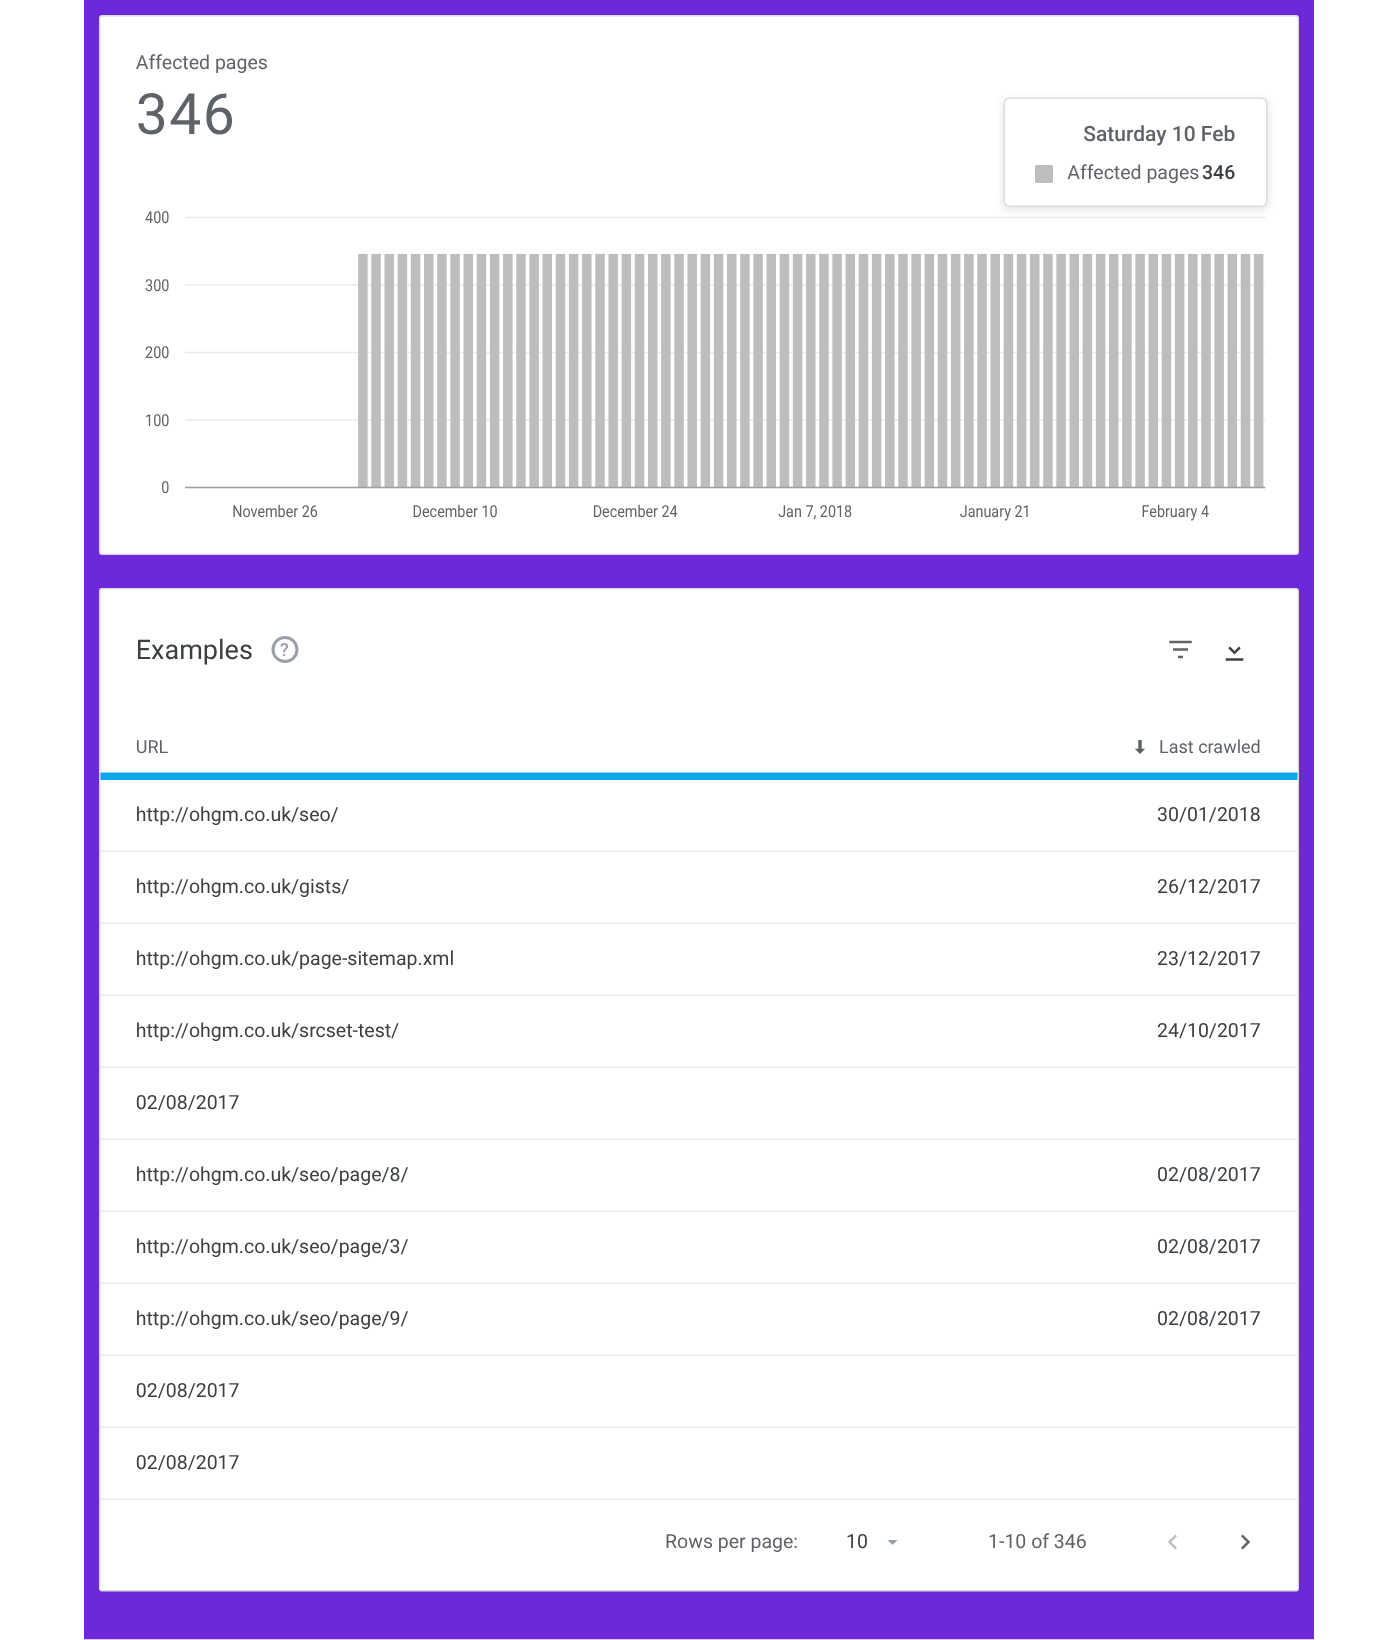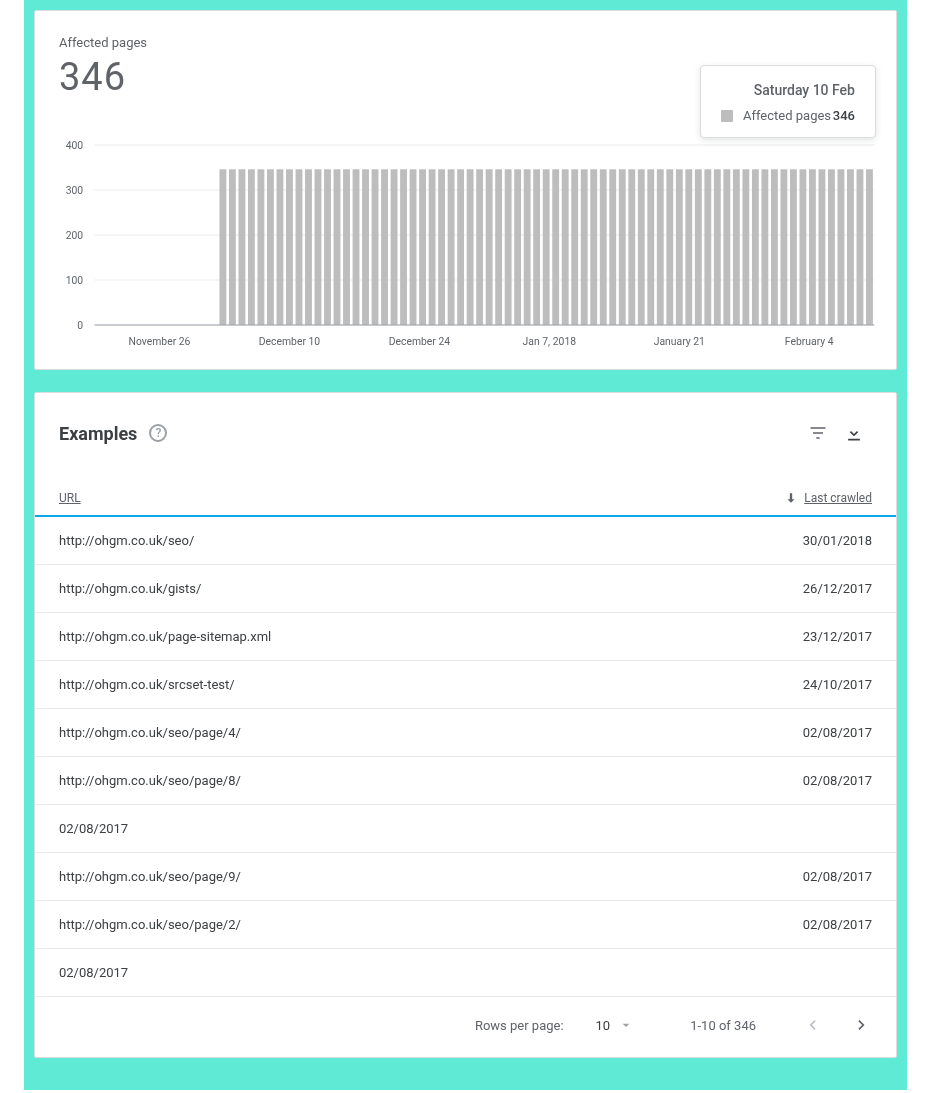--- a/index.html
+++ b/index.html
@@ -4,24 +4,24 @@
 <style>
   * { box-sizing: border-box; }
   html, body { margin:0; padding:0; }
   body{
     font-family: Roboto, "Helvetica Neue", Arial, sans-serif;
     background:#fff;
     color:#3c4043;
     font-size:13px;
   }
   .page{
-    width:883px;
+    width:820px;
     margin:0 auto;
     padding:10px 10px 10px 10px;
-    background:#5eead4;
+    background:#6d28d9;
   }
   .card{
     background:#fff;
     border:1px solid #dadce0;
     border-radius:2px;
     margin-bottom:22px;
   }
   .card-header{
     padding:22px 24px 4px 24px;
   }
@@ -64,40 +64,39 @@
   }
   .tooltip-row{display:flex; align-items:center; color:#5f6368; font-size:13px;}
   .swatch{width:12px;height:12px;background:#bdbdbd;margin-right:10px;border-radius:1px;}
   .tooltip-val{margin-left:auto;color:#3c4043;font-weight:500;}
 
   .section-header{
     display:flex; align-items:center;
     padding:22px 24px 30px 24px;
   }
   .section-title{
-    font-size:18px; color:#3c4043; font-weight:700;
+    font-size:18px; color:#3c4043; font-weight:400;
   }
   .help-icon{
     width:18px;height:18px;border:2px solid #9aa0a6;border-radius:50%;
     display:inline-flex;align-items:center;justify-content:center;
     color:#9aa0a6;font-size:12px;margin-left:12px;font-weight:500;
     cursor:pointer;
   }
   .spacer{flex:1;}
   .icon-btn{
     width:36px;height:36px;border:none;background:none;cursor:pointer;
     display:flex;align-items:center;justify-content:center;color:#5f6368;
     padding:0;border-radius:50%;
   }
 
   .table{width:100%;}
   .thead{
     display:flex; padding:10px 24px; color:#5f6368; font-size:12px;
-    border-bottom:2px solid #0ea5e9;
-    text-decoration:underline;
+    border-bottom:5px solid #0ea5e9;
   }
   .th-url{flex:1;}
   .th-crawl{display:flex;align-items:center;cursor:pointer;justify-content:flex-end;}
   .th-crawl svg{margin-right:6px;}
 
   .trow{
     display:flex; align-items:flex-start; padding:16px 24px; font-size:13px;
     border-bottom:1px solid #e8eaed; position:relative;
   }
   .td-url{flex:1;color:#3c4043;}
@@ -271,36 +270,35 @@
           </div>
           <div class="trow">
             <div class="td-url">http://ohgm.co.uk/page-sitemap.xml</div>
             <div class="td-date">23/12/2017</div>
           </div>
           <div class="trow">
             <div class="td-url">http://ohgm.co.uk/srcset-test/</div>
             <div class="td-date">24/10/2017</div>
           </div>
           <div class="trow">
-            <div class="td-url">http://ohgm.co.uk/seo/page/4/</div>
             <div class="td-date">02/08/2017</div>
           </div>
           <div class="trow">
             <div class="td-url">http://ohgm.co.uk/seo/page/8/</div>
             <div class="td-date">02/08/2017</div>
           </div>
           <div class="trow">
+            <div class="td-url">http://ohgm.co.uk/seo/page/3/</div>
             <div class="td-date">02/08/2017</div>
           </div>
           <div class="trow">
             <div class="td-url">http://ohgm.co.uk/seo/page/9/</div>
             <div class="td-date">02/08/2017</div>
           </div>
           <div class="trow">
-            <div class="td-url">http://ohgm.co.uk/seo/page/2/</div>
             <div class="td-date">02/08/2017</div>
           </div>
           <div class="trow">
             <div class="td-date">02/08/2017</div>
           </div>
         </div>
     </div>
 
     <div class="table-footer">
       <span>Rows per page:</span>

